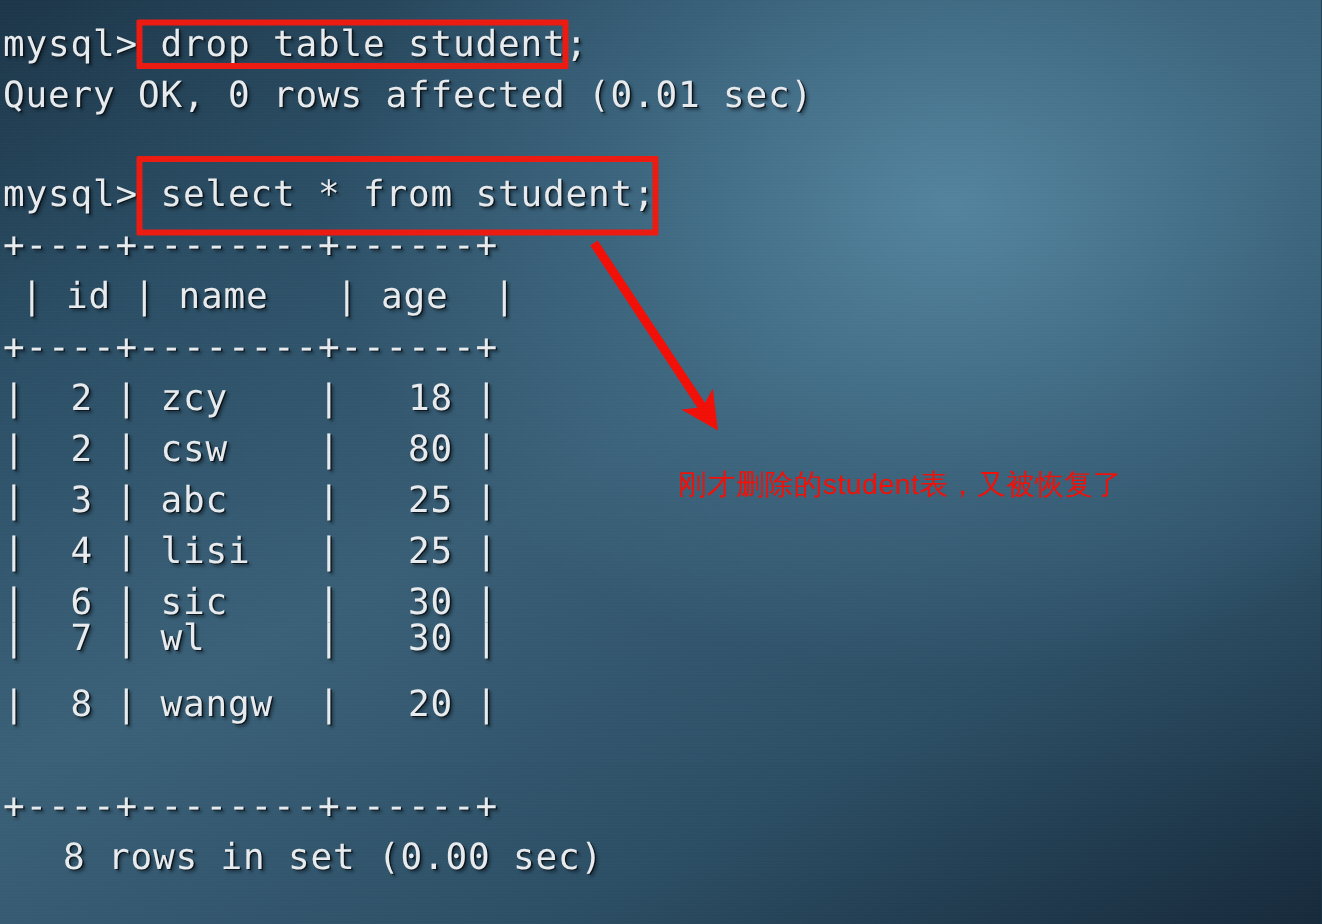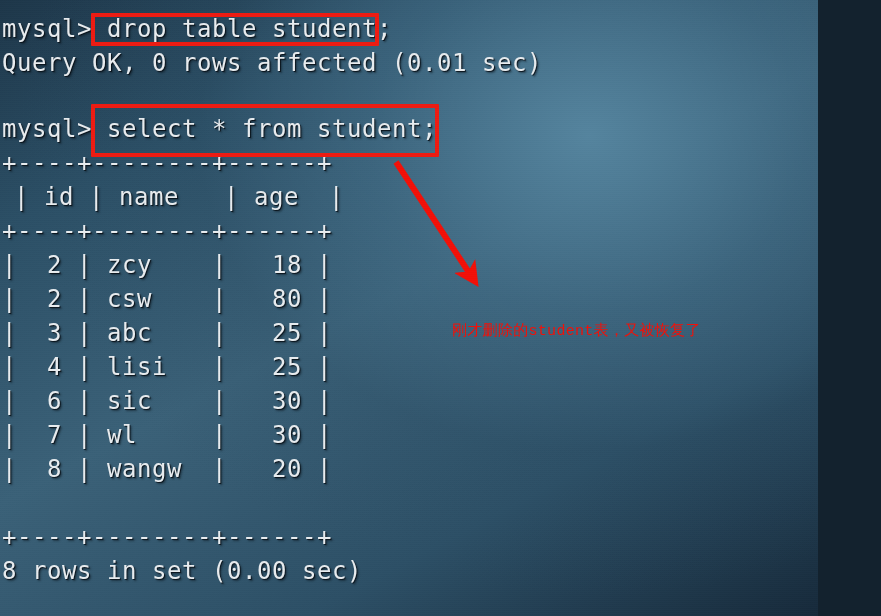--- a/index.html
+++ b/index.html
@@ -3,21 +3,21 @@
 <meta charset="utf-8">
 <style>
   html, body {
     margin: 0;
     padding: 0;
     background: #13222e;
   }
 
   #screen {
     position: relative;
-    width: 818px;
+    width: 881px;
     height: 616px;
     overflow: hidden;
     background-color: #2f5368;
     background-image:
       radial-gradient(ellipse 70% 75% at 72% 22%, rgba(86,134,160,0.95) 0%, rgba(68,112,138,0.55) 38%, rgba(44,78,101,0.18) 68%, rgba(26,50,70,0.0) 100%),
       linear-gradient(152deg, #1d3649 0%, #2b4f66 22%, #3a6178 48%, #2c4f66 74%, #16293a 100%);
     font-family: "DejaVu Sans Mono", "Liberation Mono", monospace;
   }
 
   
@@ -75,25 +75,24 @@
     left: 0;
     top: 0;
     width: 881px;
     height: 616px;
   }
 
   .note-cn {
     position: absolute;
     white-space: pre;
     color: #f21008;
-    font-family: Liberation Mono, monospace;
-    font-size: 15px;
+    font-family: Liberation Sans, sans-serif;
+    font-size: 19px;
     font-weight: 400;
     letter-spacing: 0.3px;
-    margin-top: 11px;
   }
 </style>
 </head>
 <body>
 
 <div id="screen">
 
   <div id="term">
 
   <div class="line" style="top: 14px;">mysql&gt; drop table student;</div>
@@ -101,24 +100,24 @@
       <div class="line" style="top: 82px;"></div>
       <div class="line" style="top: 114px; text-align: right;">mysql&gt; select * from student;</div>
       <div class="line" style="top: 148px;">+----+--------+------+</div>
       <div class="line" style="top: 182px; margin-left: 12px;">| id | name   | age  |</div>
       <div class="line" style="top: 216px;">+----+--------+------+</div>
       <div class="line" style="top: 250px;">|  2 | zcy    |   18 |</div>
       <div class="line" style="top: 284px; text-align: center;">|  2 | csw    |   80 |</div>
       <div class="line" style="top: 318px;">|  3 | abc    |   25 |</div>
       <div class="line" style="top: 352px;">|  4 | lisi   |   25 |</div>
       <div class="line" style="top: 386px;">|  6 | sic    |   30 |</div>
-      <div class="line" style="top: 420px; text-align: center;">|  7 | wl     |   30 |</div>
+      <div class="line" style="top: 410px; text-align: center;">|  7 | wl     |   30 |</div>
       <div class="line" style="top: 454px;">|  8 | wangw  |   20 |</div>
       <div class="line" style="top: 522px;">+----+--------+------+</div>
-      <div class="line" style="top: 556px;">8 rows in set (0.00 sec)</div>
+      <div class="line" style="top: 556px; margin-left: 40px;">8 rows in set (0.00 sec)</div>
     </div>
 
   <div id="annot">
 
     <div class="redbox" style="left:91px; top:13px; width:288px; height:33px;"></div>
 
     <div class="redbox" style="left:91px; top:104px; width:348px; height:53px;"></div>
 
     <svg id="arrow-svg" viewBox="0 0 881 616" xmlns="http://www.w3.org/2000/svg">
       <defs>

